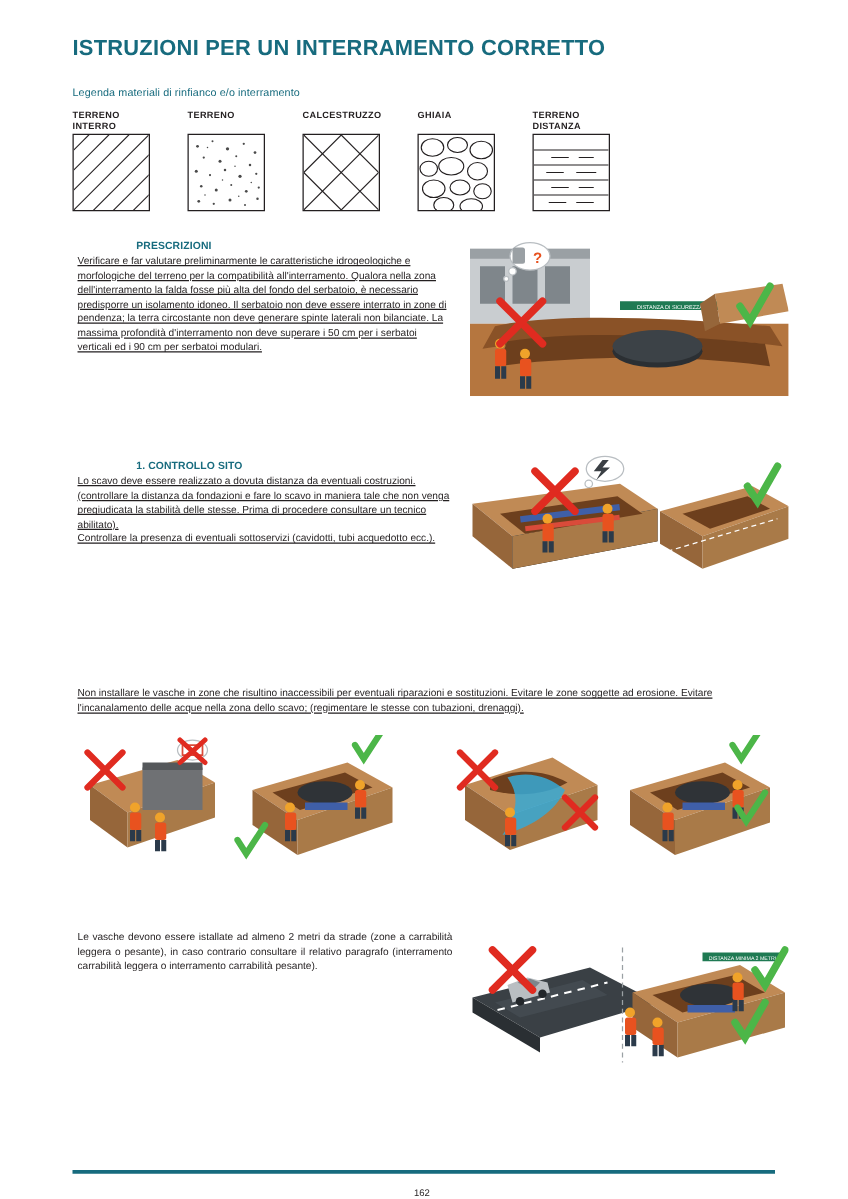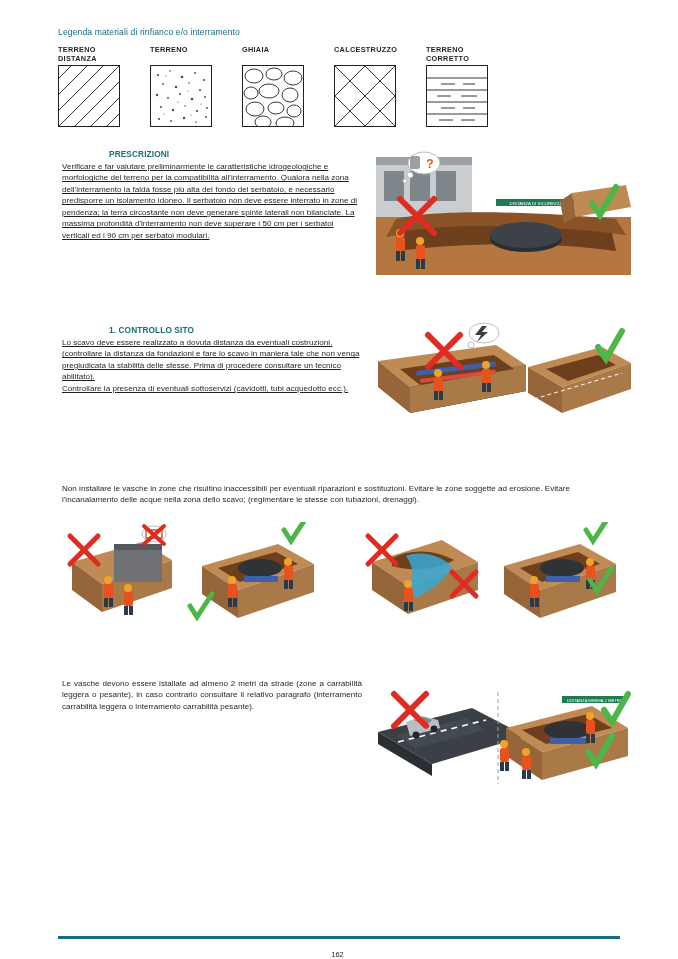--- a/index.html
+++ b/index.html
@@ -129,30 +129,31 @@
     font-size: 7.6px;
     color: #231f20;
   }
 </style>
 </head>
 <body>
 
 <div class="page">
 
   <div class="title">
+    <span>ISTRUZIONI PER UN INTERRAMENTO CORRETTO</span>
   </div>
 
   <div class="legend-title">Legenda materiali di rinfianco e/o interramento</div>
 
   <div class="legend-row">
 
     <div class="legend-item">
       <div class="legend-label">
         <span>TERRENO</span><br>
-        <span>DISTANZA</span>
+        <span>INTERRO</span>
       </div>
       <div class="swatch">
         <svg width="60" height="60" viewBox="0 0 60 60">
           <g stroke="#231f20" stroke-width="0.9" fill="none">
             <line x1="-10" y1="22" x2="38" y2="-26"></line>
             <line x1="-10" y1="38" x2="54" y2="-26"></line>
             <line x1="-10" y1="54" x2="70" y2="-26"></line>
             <line x1="-2" y1="62" x2="70" y2="-10"></line>
             <line x1="14" y1="62" x2="70" y2="6"></line>
             <line x1="30" y1="62" x2="70" y2="22"></line>
@@ -200,20 +201,39 @@
             <circle cx="50" cy="38" r="0.6"></circle>
               <circle cx="13" cy="48" r="0.6"></circle>
               <circle cx="40" cy="49" r="0.6"></circle>
           </g>
         </svg>
       </div>
     </div>
 
     <div class="legend-item">
       <div class="legend-label">
+        <span>CALCESTRUZZO</span><br>
+        <span></span>
+      </div>
+      <div class="swatch">
+        <svg width="60" height="60" viewBox="0 0 60 60">
+          <g stroke="#231f20" stroke-width="0.9" fill="none">
+            <line x1="0" y1="0" x2="60" y2="60"></line>
+            <line x1="0" y1="60" x2="60" y2="0"></line>
+            <line x1="0" y1="30" x2="30" y2="0"></line>
+            <line x1="30" y1="60" x2="60" y2="30"></line>
+            <line x1="0" y1="30" x2="30" y2="60"></line>
+            <line x1="30" y1="0" x2="60" y2="30"></line>
+          </g>
+        </svg>
+      </div>
+    </div>
+
+    <div class="legend-item">
+      <div class="legend-label">
         <span>GHIAIA</span><br>
         <span></span>
       </div>
       <div class="swatch">
         <svg width="60" height="60" viewBox="0 0 60 60">
           <g stroke="#231f20" stroke-width="0.9" fill="none">
             <ellipse cx="11" cy="10" rx="9" ry="7"></ellipse>
             <ellipse cx="31" cy="8" rx="8" ry="6"></ellipse>
             <ellipse cx="50" cy="12" rx="9" ry="7"></ellipse>
             <ellipse cx="8" cy="27" rx="7" ry="6"></ellipse>
@@ -224,41 +244,22 @@
             <ellipse cx="51" cy="45" rx="7" ry="6"></ellipse>
             <ellipse cx="20" cy="56" rx="8" ry="6"></ellipse>
             <ellipse cx="42" cy="57" rx="9" ry="6"></ellipse>
           </g>
         </svg>
       </div>
     </div>
 
     <div class="legend-item">
       <div class="legend-label">
-        <span>CALCESTRUZZO</span><br>
-        <span></span>
-      </div>
-      <div class="swatch">
-        <svg width="60" height="60" viewBox="0 0 60 60">
-          <g stroke="#231f20" stroke-width="0.9" fill="none">
-            <line x1="0" y1="0" x2="60" y2="60"></line>
-            <line x1="0" y1="60" x2="60" y2="0"></line>
-            <line x1="0" y1="30" x2="30" y2="0"></line>
-            <line x1="30" y1="60" x2="60" y2="30"></line>
-            <line x1="0" y1="30" x2="30" y2="60"></line>
-            <line x1="30" y1="0" x2="60" y2="30"></line>
-          </g>
-        </svg>
-      </div>
-    </div>
-
-    <div class="legend-item">
-      <div class="legend-label">
         <span>TERRENO</span><br>
-        <span>CORRETTO</span>
+        <span>DISTANZA</span>
       </div>
       <div class="swatch">
         <svg width="60" height="60" viewBox="0 0 60 60">
           <g stroke="#231f20" stroke-width="0.9" fill="none">
             <line x1="0" y1="12" x2="60" y2="12"></line>
             <line x1="0" y1="24" x2="60" y2="24"></line>
             <line x1="0" y1="36" x2="60" y2="36"></line>
             <line x1="0" y1="48" x2="60" y2="48"></line>
             <line x1="14" y1="18" x2="28" y2="18"></line>
             <line x1="36" y1="18" x2="48" y2="18"></line>
@@ -389,21 +390,21 @@
           <line x1="158" y1="78" x2="246" y2="52"></line>
         </g>
 
         <g stroke="#4cb648" stroke-width="6" stroke-linecap="round" fill="none">
           <polyline points="222,26 230,38 246,10"></polyline>
         </g>
       </svg>
     </div>
   </div>
 
-  <div class="para para-indent" style="margin-top:40px; width:540px;">Non installare le vasche in zone che risultino inaccessibili per eventuali riparazioni e sostituzioni. Evitare le zone soggette ad erosione. Evitare l'incanalamento delle acque nella zona dello scavo; (regimentare le stesse con tubazioni, drenaggi).</div>
+  <div class="para para-indent" style="margin-top:64px; width:540px;text-decoration:underline;">Non installare le vasche in zone che risultino inaccessibili per eventuali riparazioni e sostituzioni. Evitare le zone soggette ad erosione. Evitare l'incanalamento delle acque nella zona dello scavo; (regimentare le stesse con tubazioni, drenaggi).</div>
 
   <div class="illus" style="margin-top:16px; margin-left:4px; width:560px; height:116px;">
     <svg width="560" height="116" viewBox="0 0 560 116">
 
       <g>
         <path d="M10 40 L80 20 L110 38 L40 62 Z" fill="#c08a55"></path>
         <path d="M10 40 L40 62 L40 90 L10 68 Z" fill="#96663a"></path>
         <path d="M40 62 L110 38 L110 66 L40 90 Z" fill="#a97a48"></path>
         <rect x="52" y="26" width="48" height="34" fill="#6f7174"></rect>
         <rect x="52" y="22" width="48" height="6" fill="#55585b"></rect>

